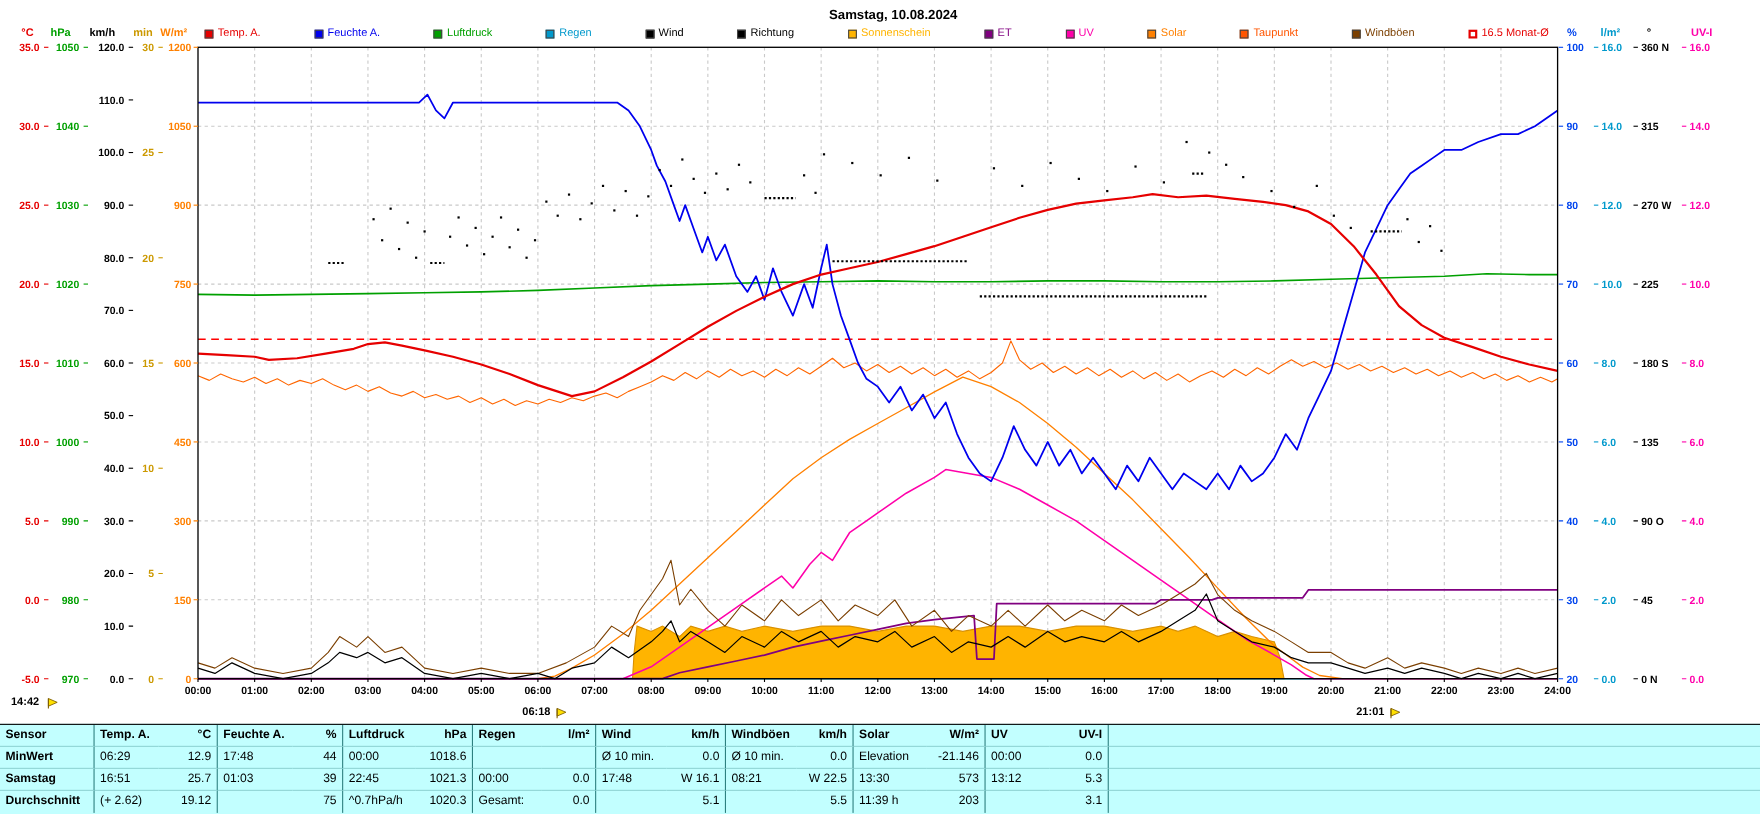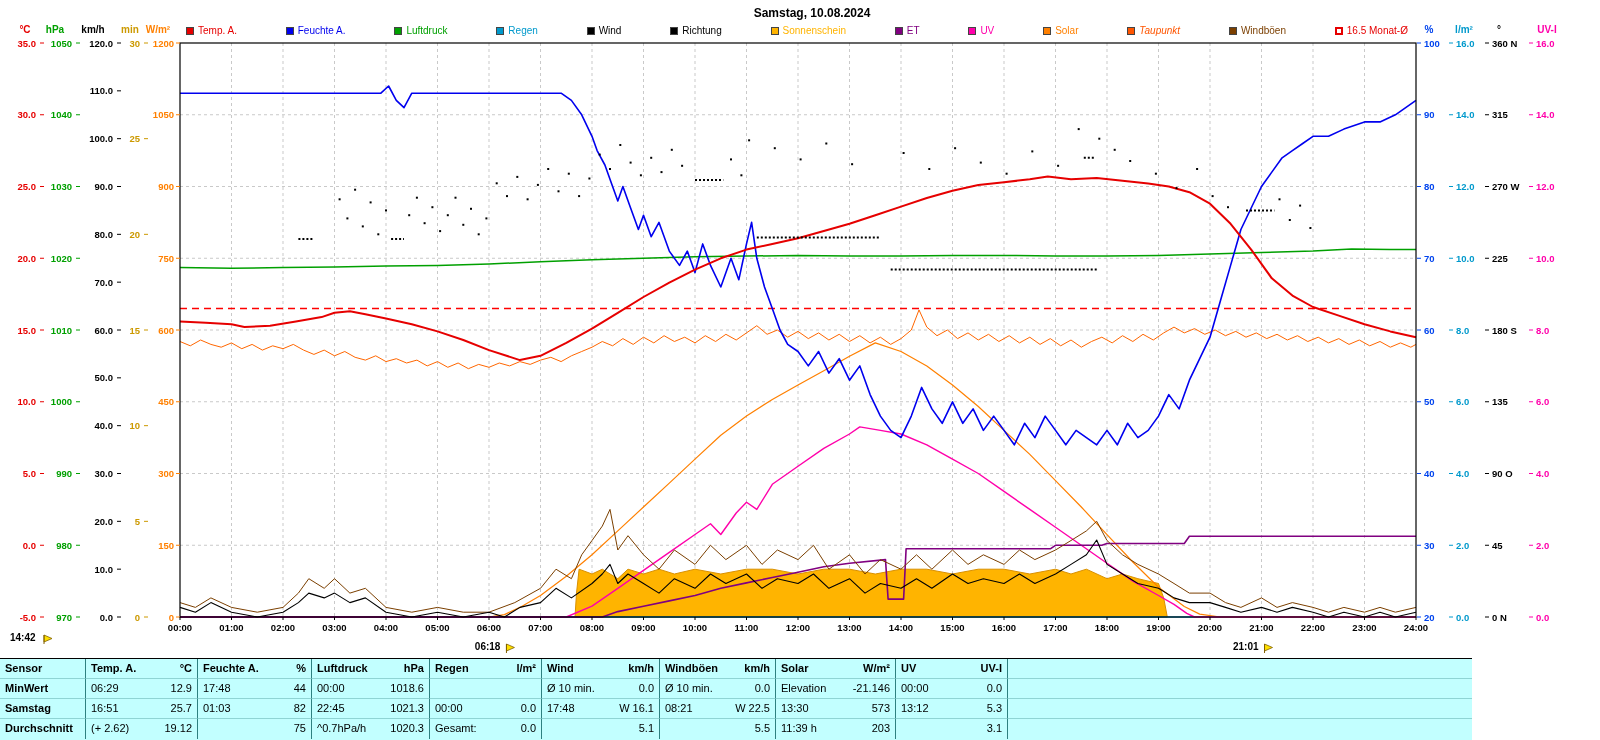--- a/index.html
+++ b/index.html
@@ -2,21 +2,21 @@
 <html><head>
 <meta charset="utf-8">
 <style>
   html,body{margin:0;padding:0;background:#fff;}
   .screen{position:relative;width:1600px;height:740px;background:#FFFFFF;font-family:"Liberation Sans",sans-serif;overflow:hidden;}
   .title{position:absolute;top:6px;left:0;width:100%;text-align:center;font-size:12px;font-weight:700;color:#000;margin-left:12px;}
   #chart-svg{position:absolute;top:0;left:0;}
   #legend{position:absolute;top:25px;left:186px;width:1222px;display:flex;justify-content:space-between;align-items:center;font-size:10px;}
   .leg-item{display:flex;align-items:center;gap:4px;white-space:nowrap;}
   .leg-sw{width:8px;height:8px;display:inline-block;box-sizing:border-box;}
-  #stats-table{position:absolute;top:658px;left:0;width:1472px;height:82px;background:#C2FFFF;display:grid;grid-auto-rows:20px;border-top:1px solid #000;font-size:11px;line-height:19px;color:#000;}
+  #stats-table{position:absolute;top:658px;left:0;width:1600px;height:82px;background:#C2FFFF;display:grid;grid-auto-rows:20px;border-top:1px solid #000;font-size:11px;line-height:19px;color:#000;}
   .tc{padding:0 5px;overflow:hidden;white-space:nowrap;}
   .tc.b{font-weight:700;}
   .tc.r{text-align:right;}
   .tc.l{text-align:left;}
   .tc.sep{border-right:1px solid #2E8080;}
   .tc.hb{border-bottom:1px solid #8FD4D4;}
   svg text{font-family:"Liberation Sans",sans-serif;}
 </style>
 </head>
 <body>
@@ -459,21 +459,21 @@
       <span class="leg-item">
         <span class="leg-sw" style="background: rgb(255, 0, 170); border: 1px solid rgb(68, 68, 68);"></span>
         <span style="color: rgb(255, 0, 170);">UV</span>
       </span>
       <span class="leg-item">
         <span class="leg-sw" style="background: rgb(255, 128, 0); border: 1px solid rgb(68, 68, 68);"></span>
         <span style="color: rgb(255, 128, 0);">Solar</span>
       </span>
       <span class="leg-item">
         <span class="leg-sw" style="background: rgb(255, 85, 0); border: 1px solid rgb(68, 68, 68);"></span>
-        <span style="color: rgb(255, 85, 0); font-style: italic;">Taupunkt</span>
+        <span style="color: rgb(255, 85, 0);">Taupunkt</span>
       </span>
       <span class="leg-item">
         <span class="leg-sw" style="background: rgb(123, 63, 0); border: 1px solid rgb(68, 68, 68);"></span>
         <span style="color: rgb(123, 63, 0);">Windböen</span>
       </span>
       <span class="leg-item">
         <span class="leg-sw" style="background: rgb(255, 255, 255); border: 2px solid rgb(230, 0, 0);"></span>
         <span style="color: rgb(230, 0, 0);">16.5 Monat-Ø</span>
       </span>
     </div>
@@ -511,21 +511,21 @@
       <div class="tc r sep hb">0.0</div>
       <div class="tc l hb">Elevation</div>
       <div class="tc r sep hb">-21.146</div>
       <div class="tc l hb">00:00</div>
       <div class="tc r sep hb">0.0</div>
       <div class="tc hb"></div>
       <div class="tc b l sep hb">Samstag</div>
       <div class="tc l hb">16:51</div>
       <div class="tc r sep hb">25.7</div>
       <div class="tc l hb">01:03</div>
-      <div class="tc r sep hb">82</div>
+      <div class="tc r sep hb">39</div>
       <div class="tc l hb">22:45</div>
       <div class="tc r sep hb">1021.3</div>
       <div class="tc l hb">00:00</div>
       <div class="tc r sep hb">0.0</div>
       <div class="tc l hb">17:48</div>
       <div class="tc r sep hb">W 16.1</div>
       <div class="tc l hb">08:21</div>
       <div class="tc r sep hb">W 22.5</div>
       <div class="tc l hb">13:30</div>
       <div class="tc r sep hb">573</div>

